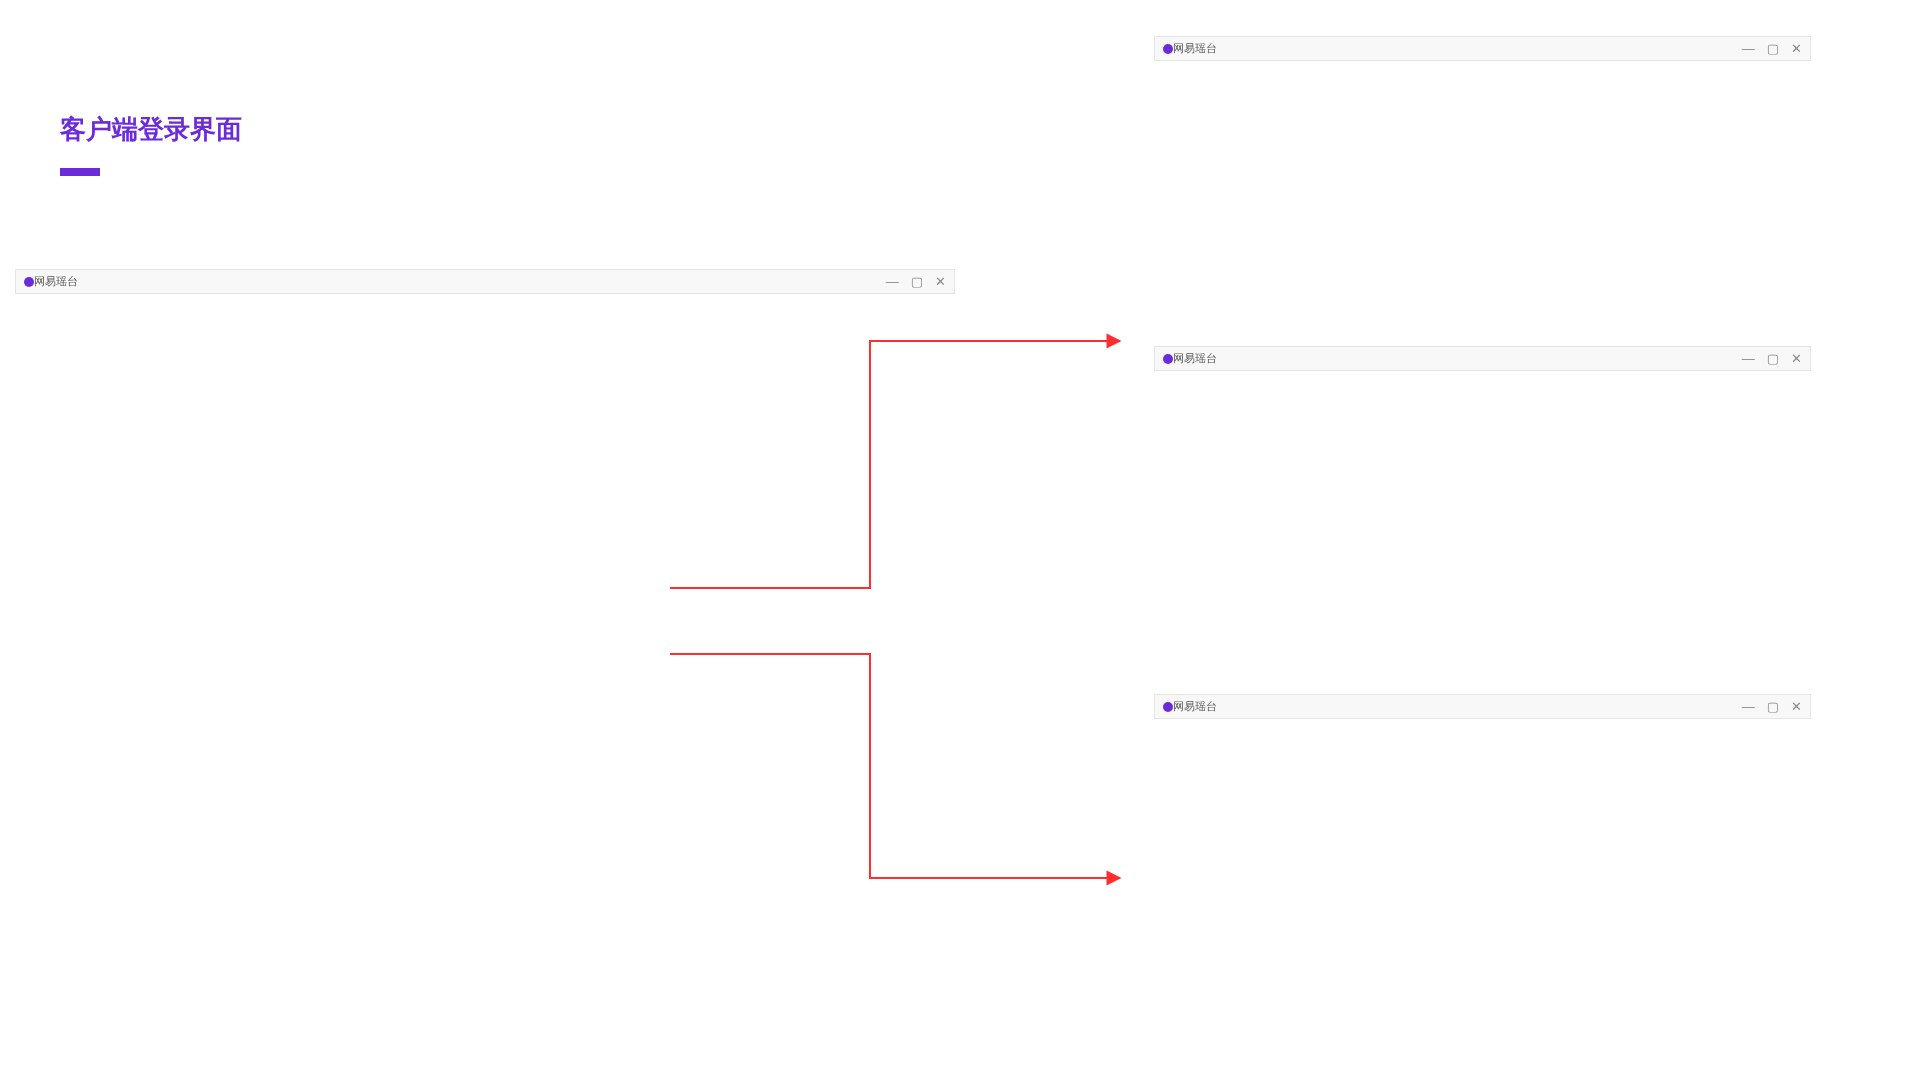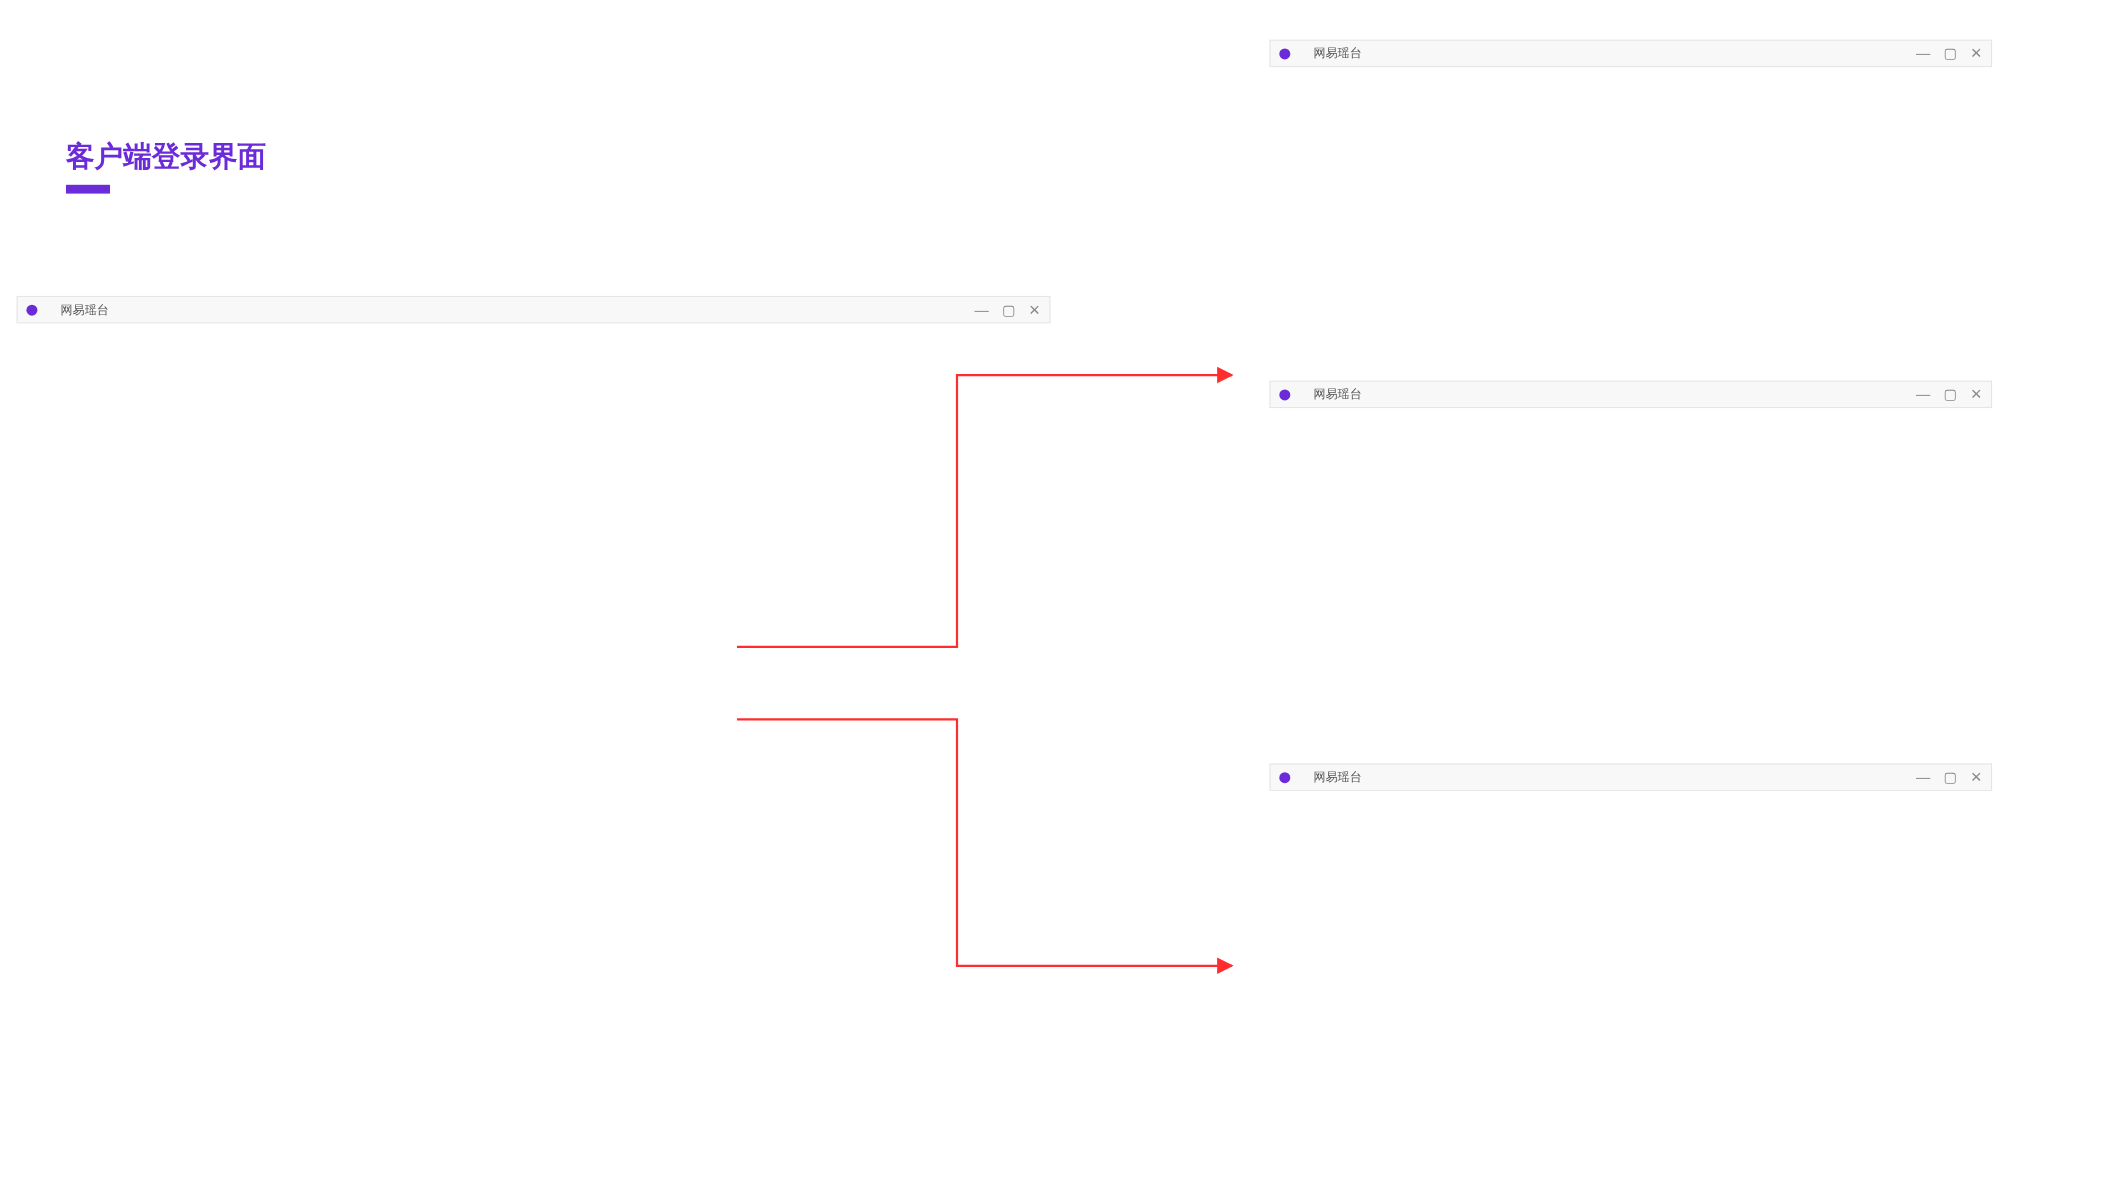--- a/index.html
+++ b/index.html
@@ -1,25 +1,25 @@
 <!DOCTYPE html>
 <html><head>
 <meta charset="utf-8">
 <style>
   * { box-sizing: border-box; margin: 0; padding: 0; }
   body { width: 1920px; height: 1080px; background: #fff; font-family: -apple-system, "PingFang SC", "Microsoft YaHei", sans-serif; overflow: hidden; position: relative; }
 
   
-  .page-title { position: absolute; left: 60px; top: 125px; font-size: 26px; font-weight: 700; color: #6c2bd9; }
+  .page-title { position: absolute; left: 60px; top: 112px; font-size: 26px; font-weight: 700; color: #6c2bd9; }
   .page-title-bar { position: absolute; left: 60px; top: 168px; width: 40px; height: 8px; background: #6c2bd9; }
 
   
   .window { position: absolute; display: flex; flex-direction: column; box-shadow: 0 0 0 1px #e5e5e5; }
   .titlebar { display: flex; align-items: center; justify-content: space-between; padding: 4px 8px; background: #f8f8f8; font-size: 11px; color: #555; }
-  .title-left { display: flex; align-items: center; gap: 21px; }
+  .title-left { display: flex; align-items: center; gap: 0; }
   .title-left .dot { width: 10px; height: 10px; border-radius: 50%; background: #6c2bd9; }
   .winctl { display: flex; gap: 12px; color: #888; font-size: 13px; }
   .content { flex: 1; position: relative; overflow: hidden; }
 
   
   .main-window { left: 16px; top: 270px; width: 938px; }
   .main-window .content { height: 484px; background:
       radial-gradient(circle at 30% 20%, #3a3428 0%, #2a2420 20%, #1a1815 55%, #0e0c0b 100%);
   }
   

